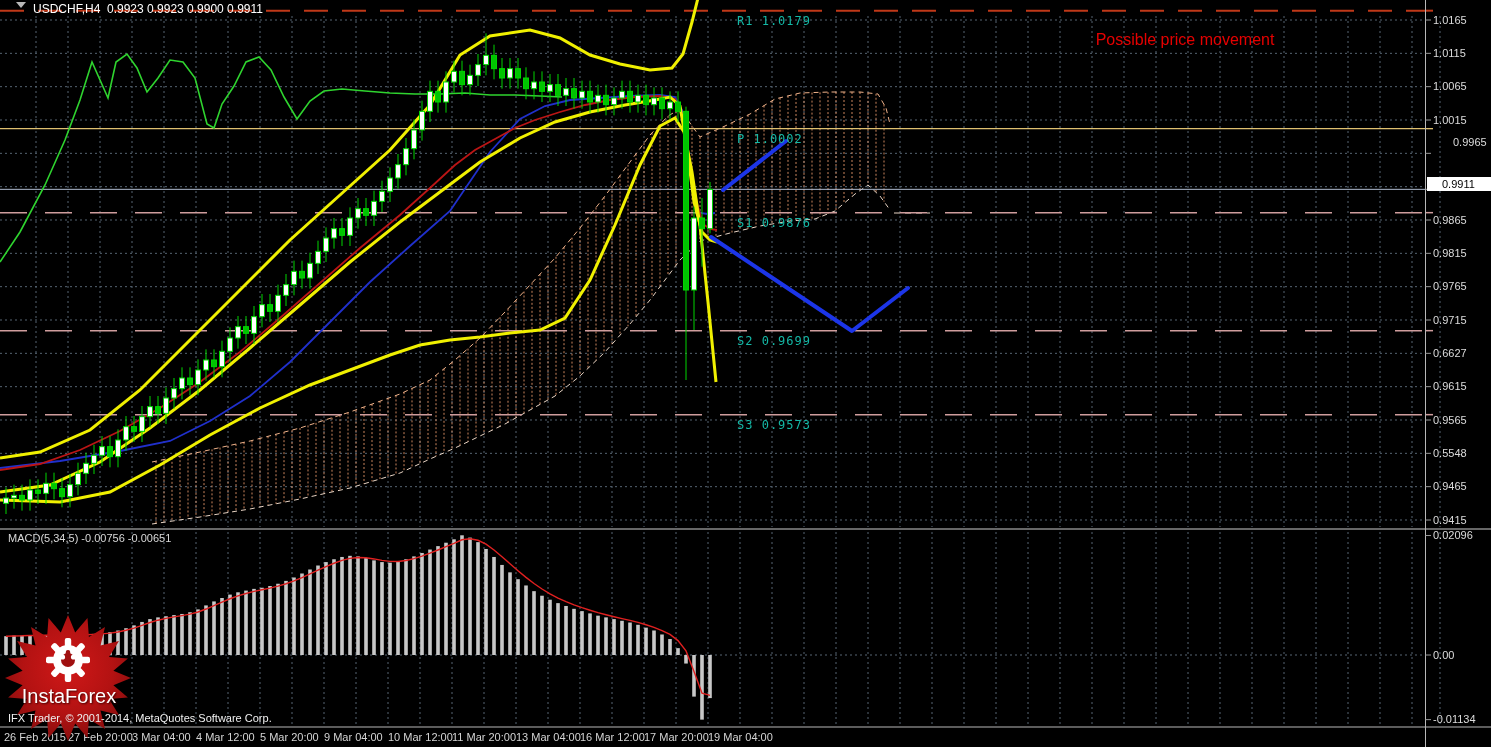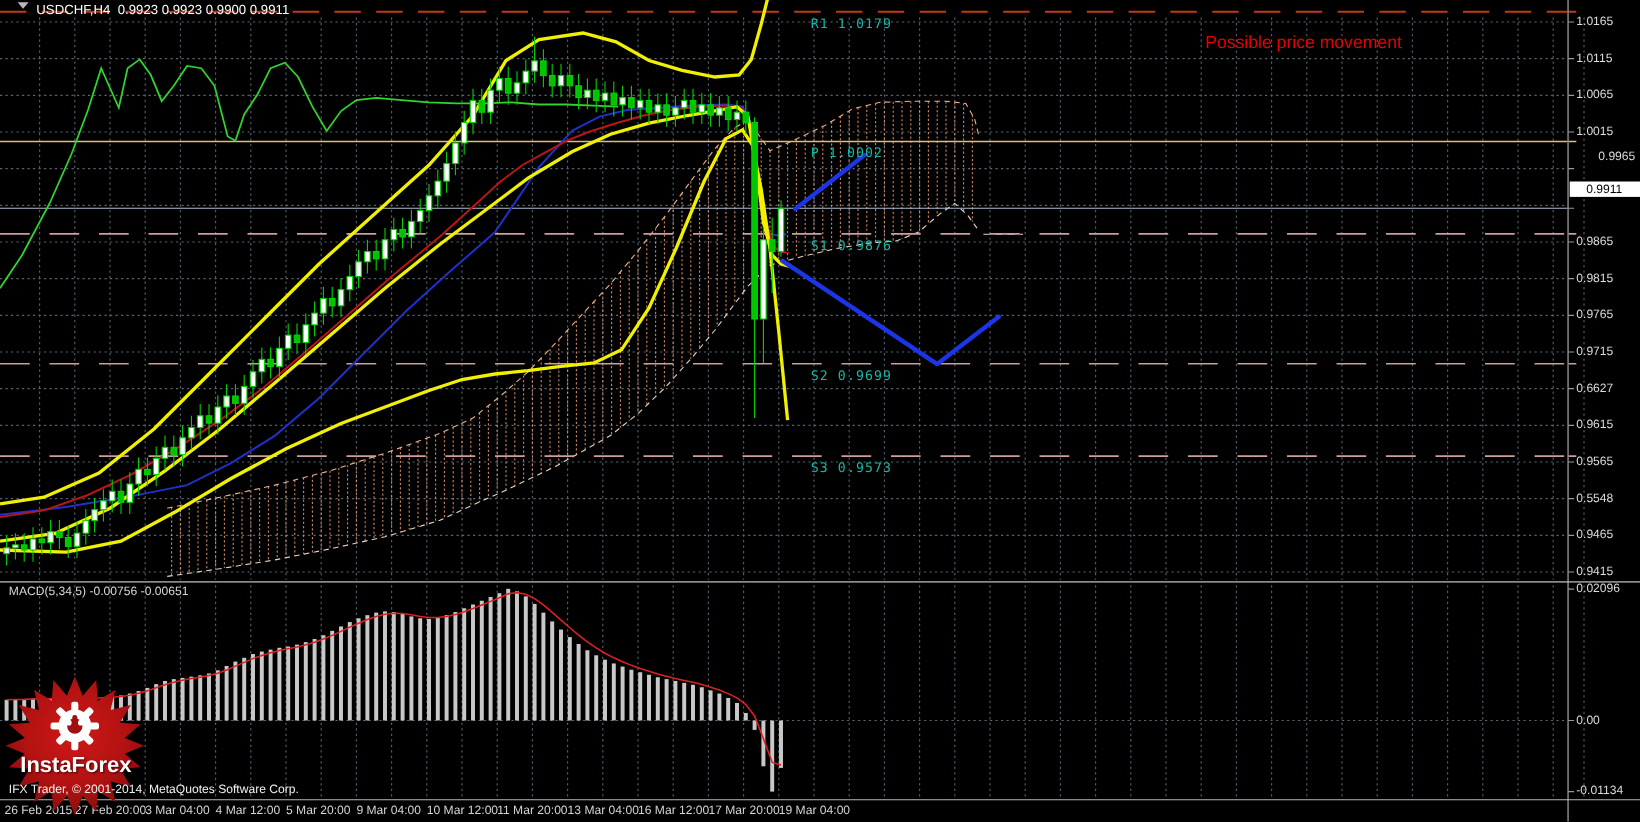--- a/index.html
+++ b/index.html
@@ -18,21 +18,21 @@
   .price-scale{position:absolute;left:1426px;top:0;width:65px;height:747px;z-index:3;}
   .plbl{position:absolute;left:7px;color:#dcdcdc;font-size:11px;height:13px;line-height:13px;}
   .pbox{position:absolute;left:1px;width:50px;background:#fff;color:#000;font-size:11px;
         height:14px;line-height:14px;text-align:left;padding-left:3px;}
   .time-scale{position:absolute;left:0;top:728px;width:1426px;height:19px;z-index:3;}
   .tlbl{position:absolute;top:3px;color:#d4d4d4;font-size:11px;white-space:nowrap;}
   .pivlbl{position:absolute;color:#14b8a6;font-family:"DejaVu Sans Mono",monospace;
           font-size:12px;letter-spacing:1px;z-index:2;white-space:pre;}
   .logo{position:absolute;left:4px;top:612px;width:130px;height:135px;z-index:5;}
   .logo-text{position:absolute;left:4px;top:685px;width:130px;text-align:center;color:#fff;
-             font-size:20px;font-weight:bold;z-index:6;text-shadow:1px 1px 2px #400000;}
+             font-size:20px;font-weight:normal;z-index:6;text-shadow:1px 1px 2px #400000;}
   .copyright{position:absolute;left:8px;top:712px;color:#f0f0f0;font-size:11px;z-index:7;white-space:pre;}
 </style>
 </head>
 <body>
 
 <div class="screen">
 
   <svg id="chart-svg" width="1491" height="747">
       <g>
         <line x1="36" y1="16" x2="36" y2="527" stroke="#566472" stroke-width="1" stroke-dasharray="2 3"></line>
@@ -593,21 +593,21 @@
       <div class="plbl" style="top: 313.5px;">0.9715</div>
       <div class="plbl" style="top: 346.833px;">0.6627</div>
       <div class="plbl" style="top: 380.167px;">0.9615</div>
       <div class="plbl" style="top: 413.5px;">0.9565</div>
       <div class="plbl" style="top: 446.833px;">0.5548</div>
       <div class="plbl" style="top: 480.167px;">0.9465</div>
       <div class="plbl" style="top: 513.5px;">0.9415</div>
       <div class="plbl" style="top: 529.028px;">0.02096</div>
       <div class="plbl" style="top: 648.5px;">0.00</div>
       <div class="plbl" style="top: 713.138px;">-0.01134</div>
-      <div class="pbox" style="top: 165px; padding-left: 15px;">0.9911</div>
+      <div class="pbox" style="top: 177px; padding-left: 15px;">0.9911</div>
     </div>
   <div class="time-scale" id="time-scale">
       <div class="tlbl" style="left: 4px;">26 Feb 2015</div>
       <div class="tlbl" style="left: 68px;">27 Feb 20:00</div>
       <div class="tlbl" style="left: 132px;">3 Mar 04:00</div>
       <div class="tlbl" style="left: 196px;">4 Mar 12:00</div>
       <div class="tlbl" style="left: 260px;">5 Mar 20:00</div>
       <div class="tlbl" style="left: 324px;">9 Mar 04:00</div>
       <div class="tlbl" style="left: 388px;">10 Mar 12:00</div>
       <div class="tlbl" style="left: 452px;">11 Mar 20:00</div>

